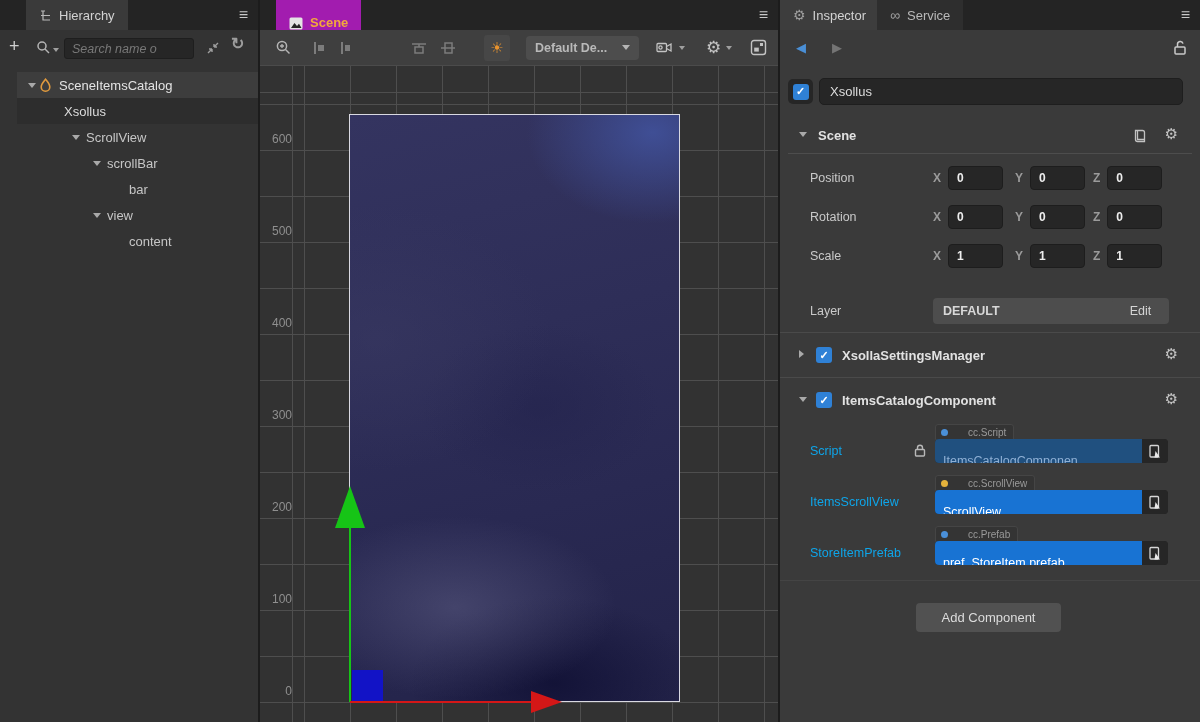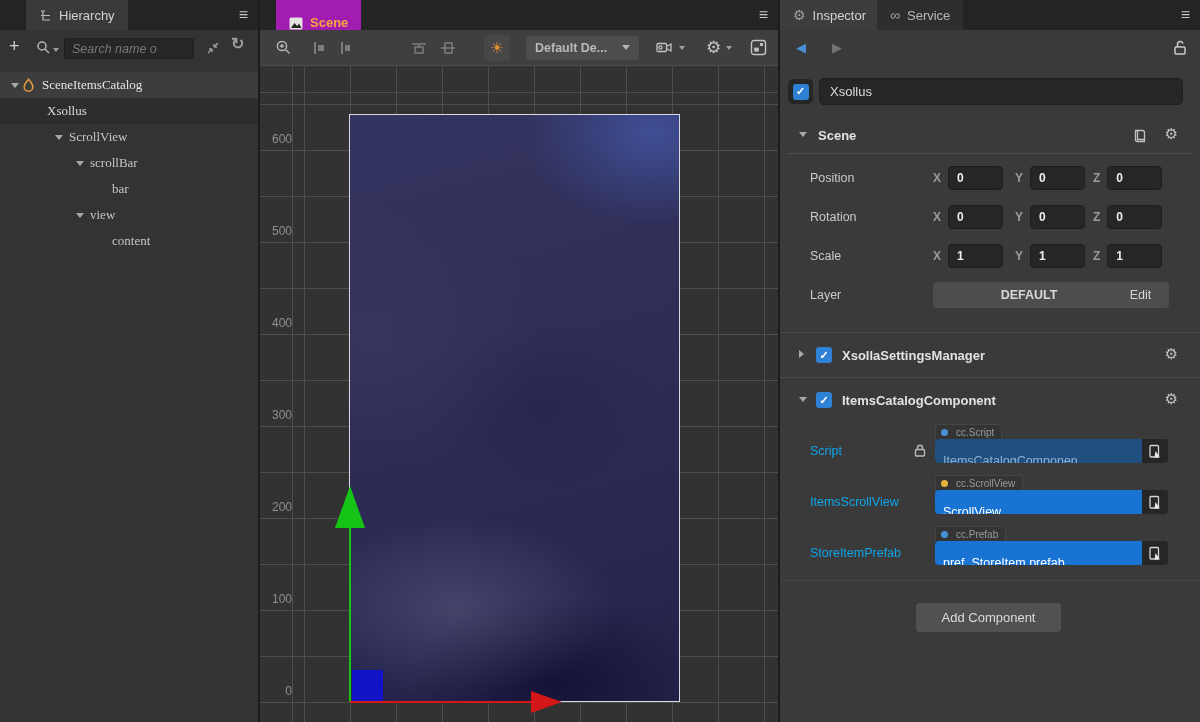--- a/index.html
+++ b/index.html
@@ -36,21 +36,21 @@
   .htb .plus { position:absolute; left:9px; top:6px; font-size:18px; color:#cfcfcf; }
   .htb .mag  { position:absolute; left:36px; top:10px; }
   .htb .mag-caret { position:absolute; left:53px; top:18px; }
   .hsearch { position:absolute; left:64px; top:8px; width:130px; height:21px;
              background:#262626; border:1px solid #1e1e1e; border-radius:3px;
              color:#bbbbbb; font-size:12px; padding:0 7px; outline:none; }
   .hsearch::placeholder { color:#787878; font-style:italic; font-size:12.5px; }
   .htb .collapse { position:absolute; left:205px; top:10px; }
   .htb .refresh  { position:absolute; left:231px; top:4px; color:#9d9d9d; font-size:16px; font-weight:bold; }
 
-  .tree { position:absolute; top:72px; left:0; right:0;font-family:Liberation Serif, serif; }
+  .tree { position:absolute; top:72px; left:17px; right:0; }
   .trow { height:26px; display:flex; align-items:center; font-size:13px; color:#c6c6c6; }
   .trow .slot { width:15px; display:flex; align-items:center; justify-content:center; flex:none; }
   .trow .nicon { width:17px; display:flex; align-items:center; flex:none; }
   .trow .tlabel { margin-left:3px; white-space:nowrap; }
   .lvl0 { padding-left:7px; }
   .lvl1 { padding-left:29px; }
   .lvl2 { padding-left:51px; }
   .lvl3 { padding-left:72px; }
   .lvl4 { padding-left:94px; }
   .trow.root  { background:#3d3d3d; color:#e3e3e3; }
@@ -129,21 +129,21 @@
   .axi { width:55px; height:24px; background:#262626; border:1px solid #1d1d1d; border-radius:4px;
          color:#ededed; font-size:12px; font-weight:bold; padding:0 8px; outline:none; }
   .layerdd { position:absolute; left:153px; top:0; width:200px; height:26px; background:#4d4d4d;
              border-radius:4px; display:flex; align-items:center; padding:0 10px;
              color:#d8d8d8; font-size:12.5px; font-weight:bold; }
   .layerdd .lbl { flex:1; }
   .editbtn { position:absolute; left:332px; top:0; width:57px; height:26px; background:#4d4d4d;
              border-radius:4px; color:#d5d5d5; font-size:12.5px; display:flex;
              align-items:center; justify-content:center; }
 
-  .tagpill { position:absolute; height:16px; display:inline-flex; align-items:center; gap:8px;
+  .tagpill { position:absolute; height:16px; display:inline-flex; align-items:center; gap:20px;
              background:#343434; border:1px solid #454545; border-radius:3px 3px 0 0;
              padding:0 7px 0 5px; font-size:10px; color:#9a9a9a; }
   .dot { width:7px; height:7px; border-radius:50%; flex:none; }
   .proplabel { position:absolute; left:30px; font-size:12.5px; color:#0ea5e9; line-height:24px; }
   .fgroup { position:absolute; left:155px; width:233px; height:24px; display:flex; background:#262626;
             border-radius:4px; overflow:hidden; }
   .fval { flex:1; font-size:12.5px; line-height:24px; padding:10px 8px; white-space:nowrap; overflow:hidden; }
   .fval.on  { background:#1873d3; color:#ffffff; }
   .fval.dim { background:#20507f; color:#8fb0d5; }
   .fpick { width:26px; display:flex; align-items:center; justify-content:center; background:#262626; flex:none; }
@@ -405,21 +405,21 @@
       </span>
     <span class="axg ax-y">
         <span class="axl">Y</span>
         <input class="axi" value="1" style="">
       </span>
     <span class="axg ax-z">
         <span class="axl">Z</span>
         <input class="axi" value="1" style="">
       </span>
   </div>
-  <div class="prow" style="top:282px; height:26px;text-align:center;">
+  <div class="prow" style="top:298px; height:26px;">
     <span class="plabel" style="line-height:26px">Layer</span>
     <div class="layerdd">
       <span class="lbl">DEFAULT</span>
       <span class="tri-dd"></span>
     </div>
     <div class="editbtn">
       <span>Edit</span>
     </div>
   </div>
 

